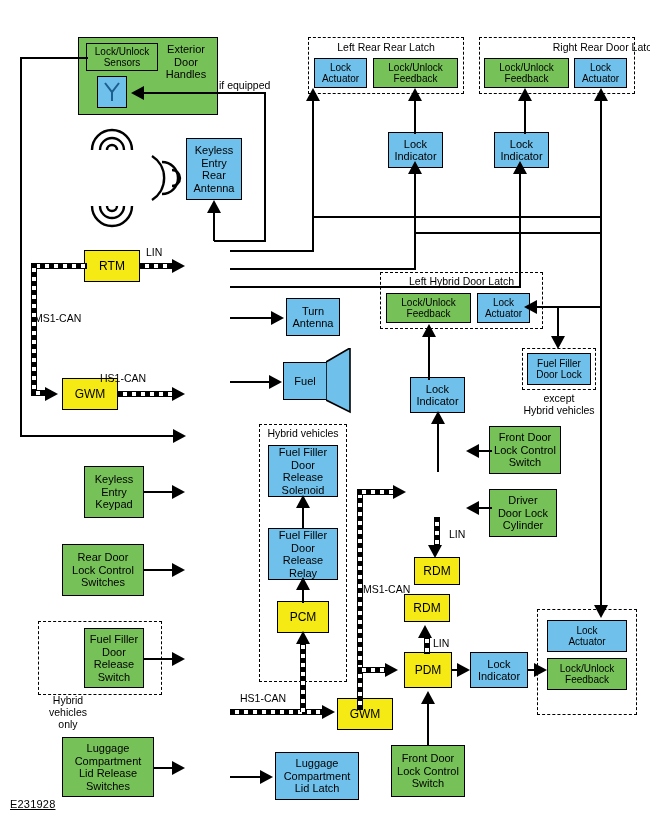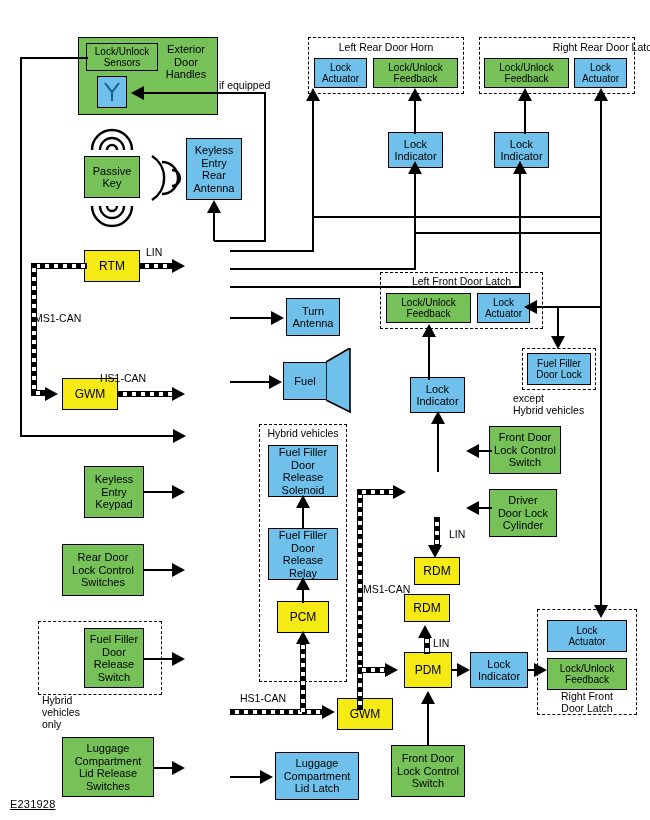--- a/index.html
+++ b/index.html
@@ -38,21 +38,21 @@
     text-align:center;
     white-space:pre-line;
   }
   .lbl{
     position:absolute;
     font-size:10.5px;
     line-height:12px;
     color:#000;
     white-space:pre-line;
   }
-  .lbl.c{}
+  .lbl.c{text-align:center;}
 
   
   .ln{position:absolute;background:#000;}
   .h{height:2px;}
   .v{width:2px;}
 
   
   .bus{position:absolute;background:#000;}
   .bush{height:6px;background-image:repeating-linear-gradient(to right,#000 0 5px,#fff 5px 9px);background-color:#000;border-top:1.5px solid #000;border-bottom:1.5px solid #000;box-sizing:border-box;}
   .busv{width:6px;background-image:repeating-linear-gradient(to bottom,#000 0 5px,#fff 5px 9px);background-color:#000;border-left:1.5px solid #000;border-right:1.5px solid #000;box-sizing:border-box;}
@@ -86,22 +86,20 @@
 Sensors</div>
   <div class="node blue ant" style="left:97px;top:76px;width:30px;height:32px;">
     <svg width="20" height="22" viewBox="0 0 20 22" aria-hidden="true">
       <path d="M3 2 L10 11 L17 2" stroke="#1b5e8f" stroke-width="2" fill="none"></path>
       <line x1="10" y1="11" x2="10" y2="20" stroke="#1b5e8f" stroke-width="2"></line>
     </svg>
   </div>
 
   <div class="lbl" style="left:219px;top:79px;">if equipped</div>
 
-  <div class="node green" style="left:84px;top:156px;width:56px;height:42px;">Passive
-Key</div>
   <div class="node blue" style="left:186px;top:138px;width:56px;height:62px;">Keyless
 Entry
 Rear
 Antenna</div>
 
   <svg style="position:absolute;left:88px;top:120px;" width="48" height="34">
     <path d="M4 30 A20 20 0 0 1 44 30" stroke="#000" stroke-width="2.4" fill="none"></path>
     <path d="M12 30 A12 12 0 0 1 36 30" stroke="#000" stroke-width="2.4" fill="none"></path>
     <path d="M19 30 A5 5 0 0 1 29 30" stroke="#000" stroke-width="2.4" fill="none"></path>
   </svg>
@@ -165,39 +163,39 @@
   <div class="node yellow" style="left:337px;top:698px;width:56px;height:32px;font-size:12px;">GWM</div>
 
   <div class="node blue" style="left:275px;top:752px;width:84px;height:48px;">Luggage
 Compartment
 Lid Latch</div>
 
   <div class="lbl" style="left:240px;top:692px;">HS1-CAN</div>
   <div class="lbl" style="left:363px;top:583px;">MS1-CAN</div>
 
   <div class="group" style="left:308px;top:37px;width:156px;height:57px;"></div>
-  <div class="grouplabel" style="left:310px;top:41px;width:152px;">Left Rear Door Horn</div>
+  <div class="grouplabel" style="left:310px;top:41px;width:152px;">Left Rear Rear Latch</div>
   <div class="node blue" style="left:314px;top:58px;width:53px;height:30px;font-size:10px;line-height:11px;">Lock
 Actuator</div>
   <div class="node green" style="left:373px;top:58px;width:85px;height:30px;font-size:10px;line-height:11px;">Lock/Unlock
 Feedback</div>
   <div class="node blue" style="left:388px;top:132px;width:55px;height:36px;">Lock
 Indicator</div>
 
   <div class="group" style="left:479px;top:37px;width:156px;height:57px;"></div>
   <div class="grouplabel" style="left:481px;top:41px;width:152px;padding-left:48px;">Right Rear Door Latch</div>
   <div class="node green" style="left:484px;top:58px;width:85px;height:30px;font-size:10px;line-height:11px;">Lock/Unlock
 Feedback</div>
   <div class="node blue" style="left:574px;top:58px;width:53px;height:30px;font-size:10px;line-height:11px;">Lock
 Actuator</div>
   <div class="node blue" style="left:494px;top:132px;width:55px;height:36px;">Lock
 Indicator</div>
 
   <div class="group" style="left:380px;top:272px;width:163px;height:57px;"></div>
-  <div class="grouplabel" style="left:382px;top:275px;width:159px;">Left Front Door Latch</div>
+  <div class="grouplabel" style="left:382px;top:275px;width:159px;">Left Hybrid Door Latch</div>
   <div class="node green" style="left:386px;top:293px;width:85px;height:30px;font-size:10px;line-height:11px;">Lock/Unlock
 Feedback</div>
   <div class="node blue" style="left:477px;top:293px;width:53px;height:30px;font-size:10px;line-height:11px;">Lock
 Actuator</div>
   <div class="node blue" style="left:410px;top:377px;width:55px;height:36px;">Lock
 Indicator</div>
 
   <div class="group" style="left:522px;top:348px;width:74px;height:42px;"></div>
   <div class="node blue" style="left:527px;top:353px;width:64px;height:32px;font-size:10px;line-height:11px;">Fuel Filler
 Door Lock</div>
@@ -220,22 +218,20 @@
 Indicator</div>
   <div class="node green" style="left:391px;top:745px;width:74px;height:52px;">Front Door
 Lock Control
 Switch</div>
 
   <div class="group" style="left:537px;top:609px;width:100px;height:106px;"></div>
   <div class="node blue" style="left:547px;top:620px;width:80px;height:32px;font-size:10px;line-height:11px;">Lock
 Actuator</div>
   <div class="node green" style="left:547px;top:658px;width:80px;height:32px;font-size:10px;line-height:11px;">Lock/Unlock
 Feedback</div>
-  <div class="grouplabel" style="left:540px;top:690px;width:94px;">Right Front
-Door Latch</div>
 
   <div class="ln v" style="left:20px;top:57px;height:380px;"></div>
   <div class="ln h" style="left:20px;top:57px;width:68px;"></div>
   <div class="ln h" style="left:20px;top:435px;width:155px;"></div>
   <div class="ar ar-r" style="left:173px;top:429px;"></div>
 
   <div class="ln v" style="left:264px;top:93px;height:148px;"></div>
   <div class="ln h" style="left:143px;top:92px;width:123px;"></div>
   <div class="ar ar-l" style="left:131px;top:86px;"></div>
 

